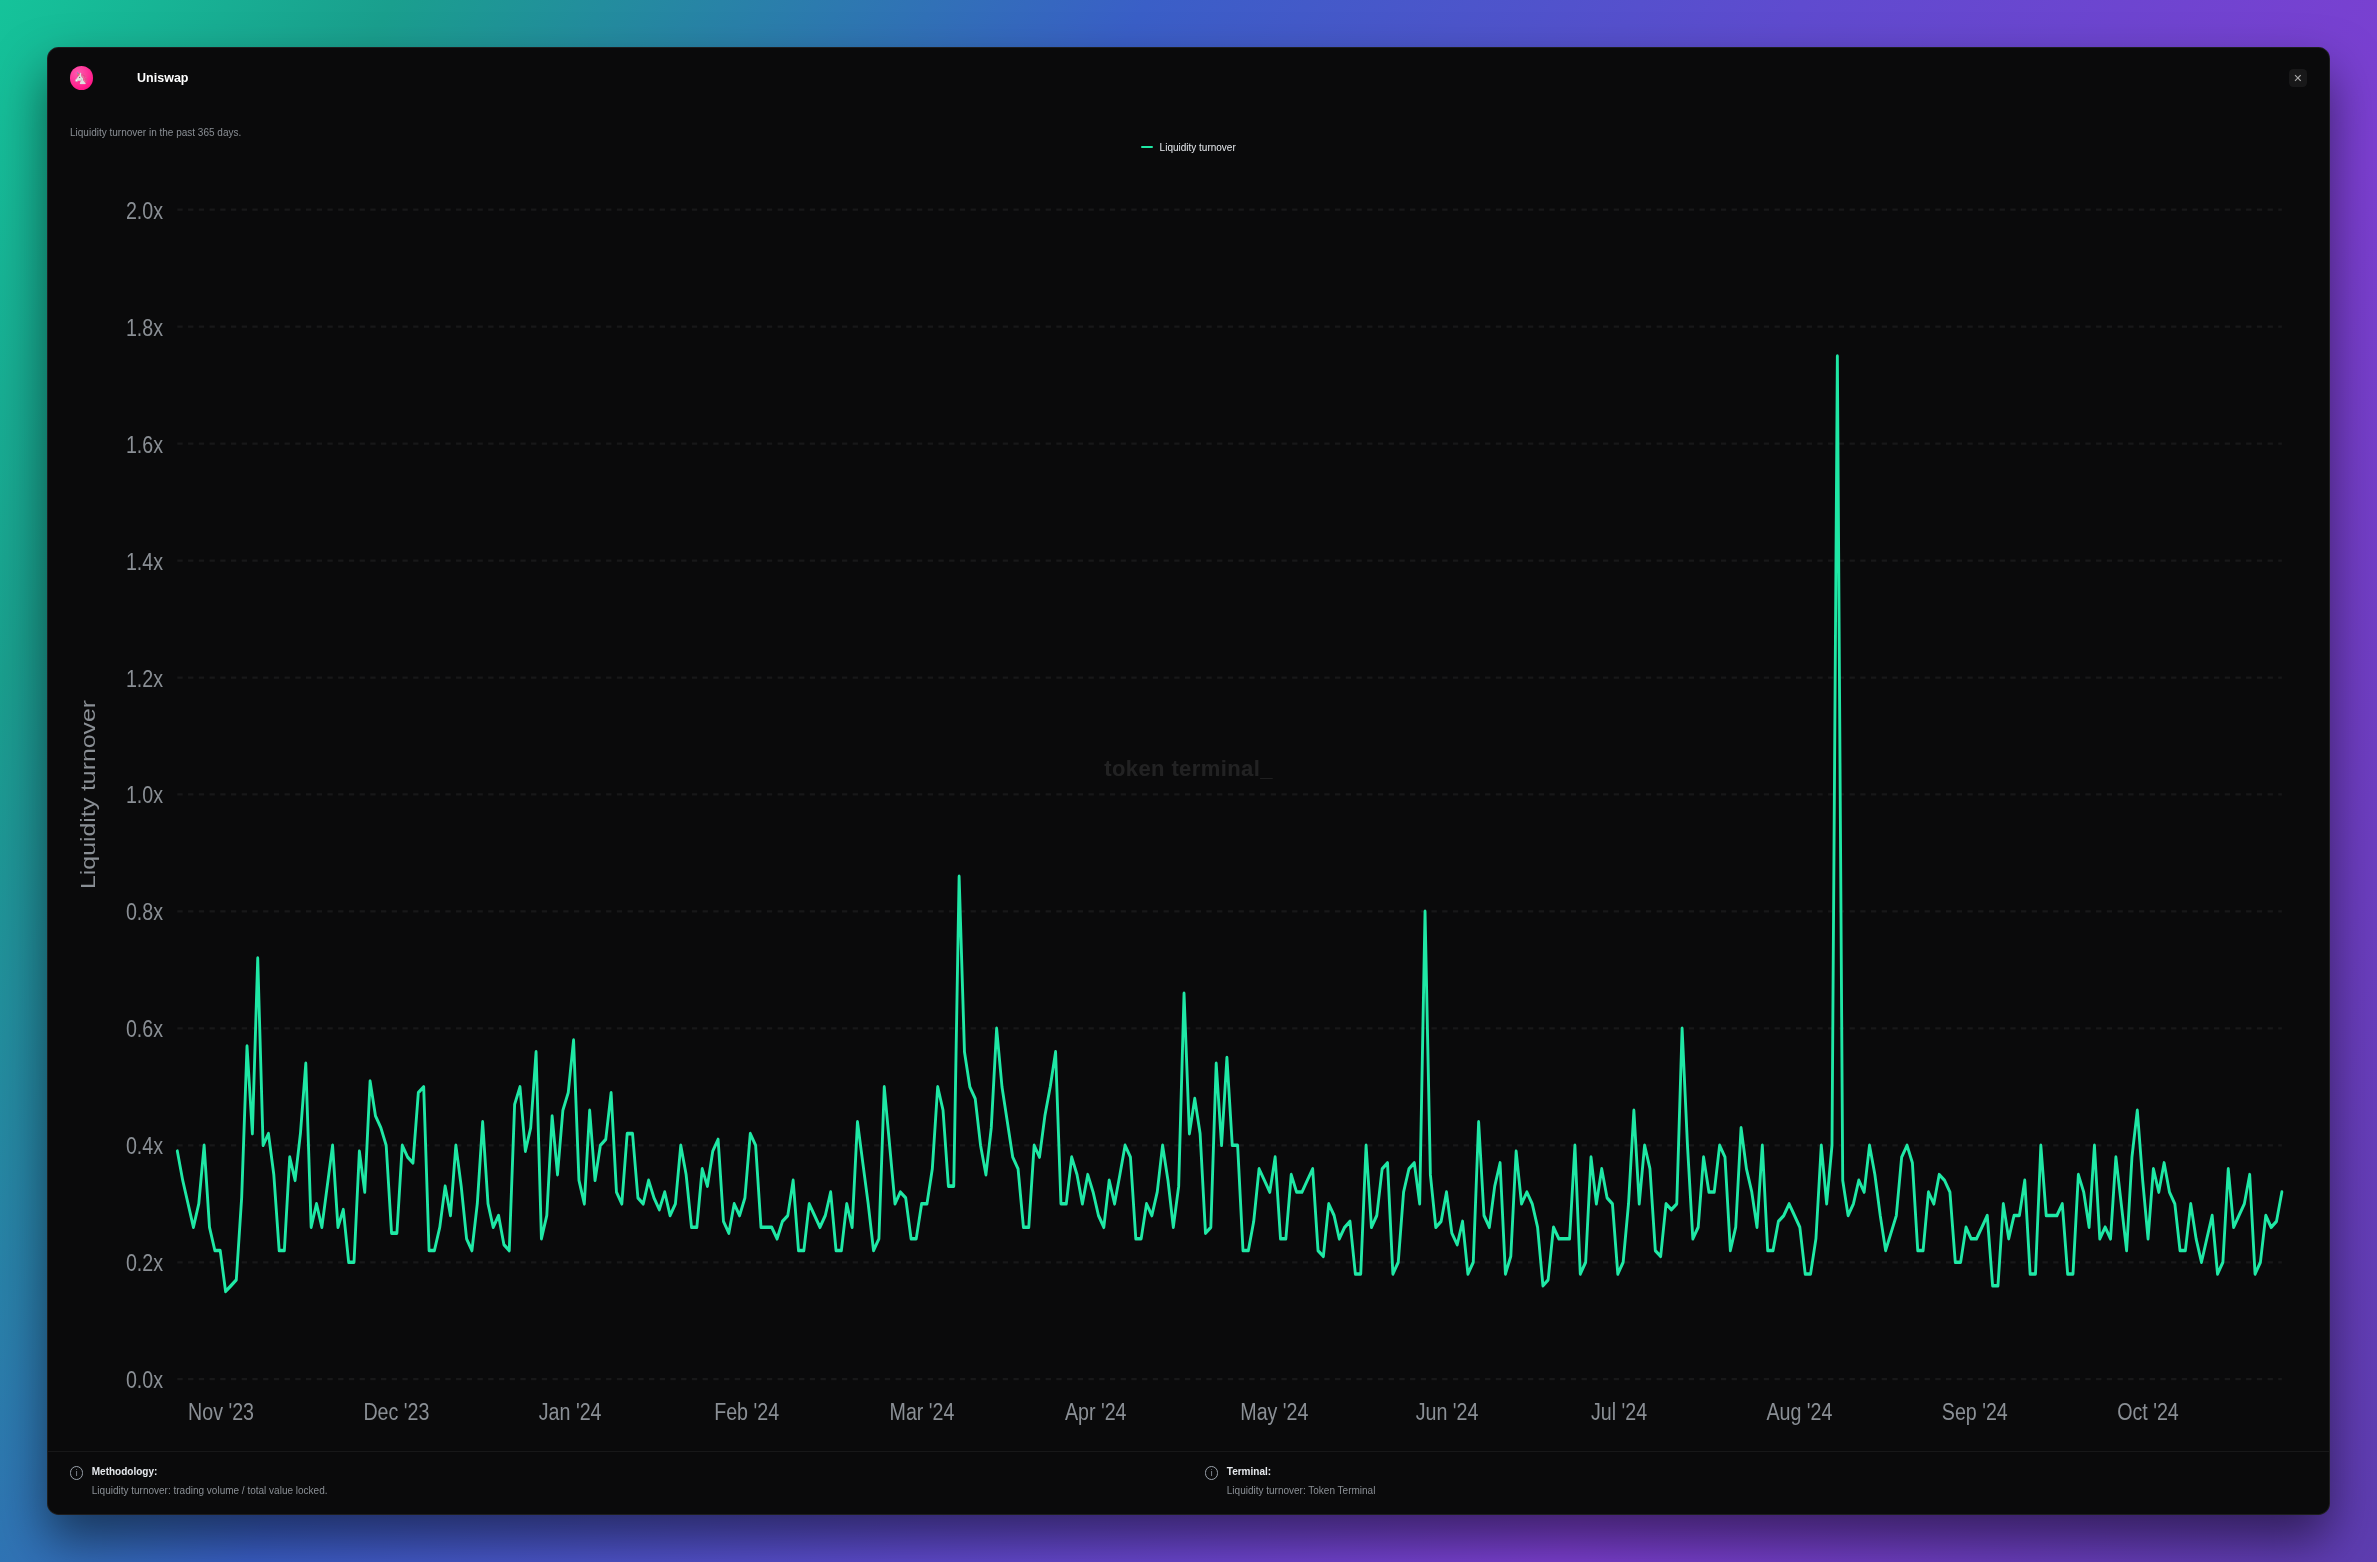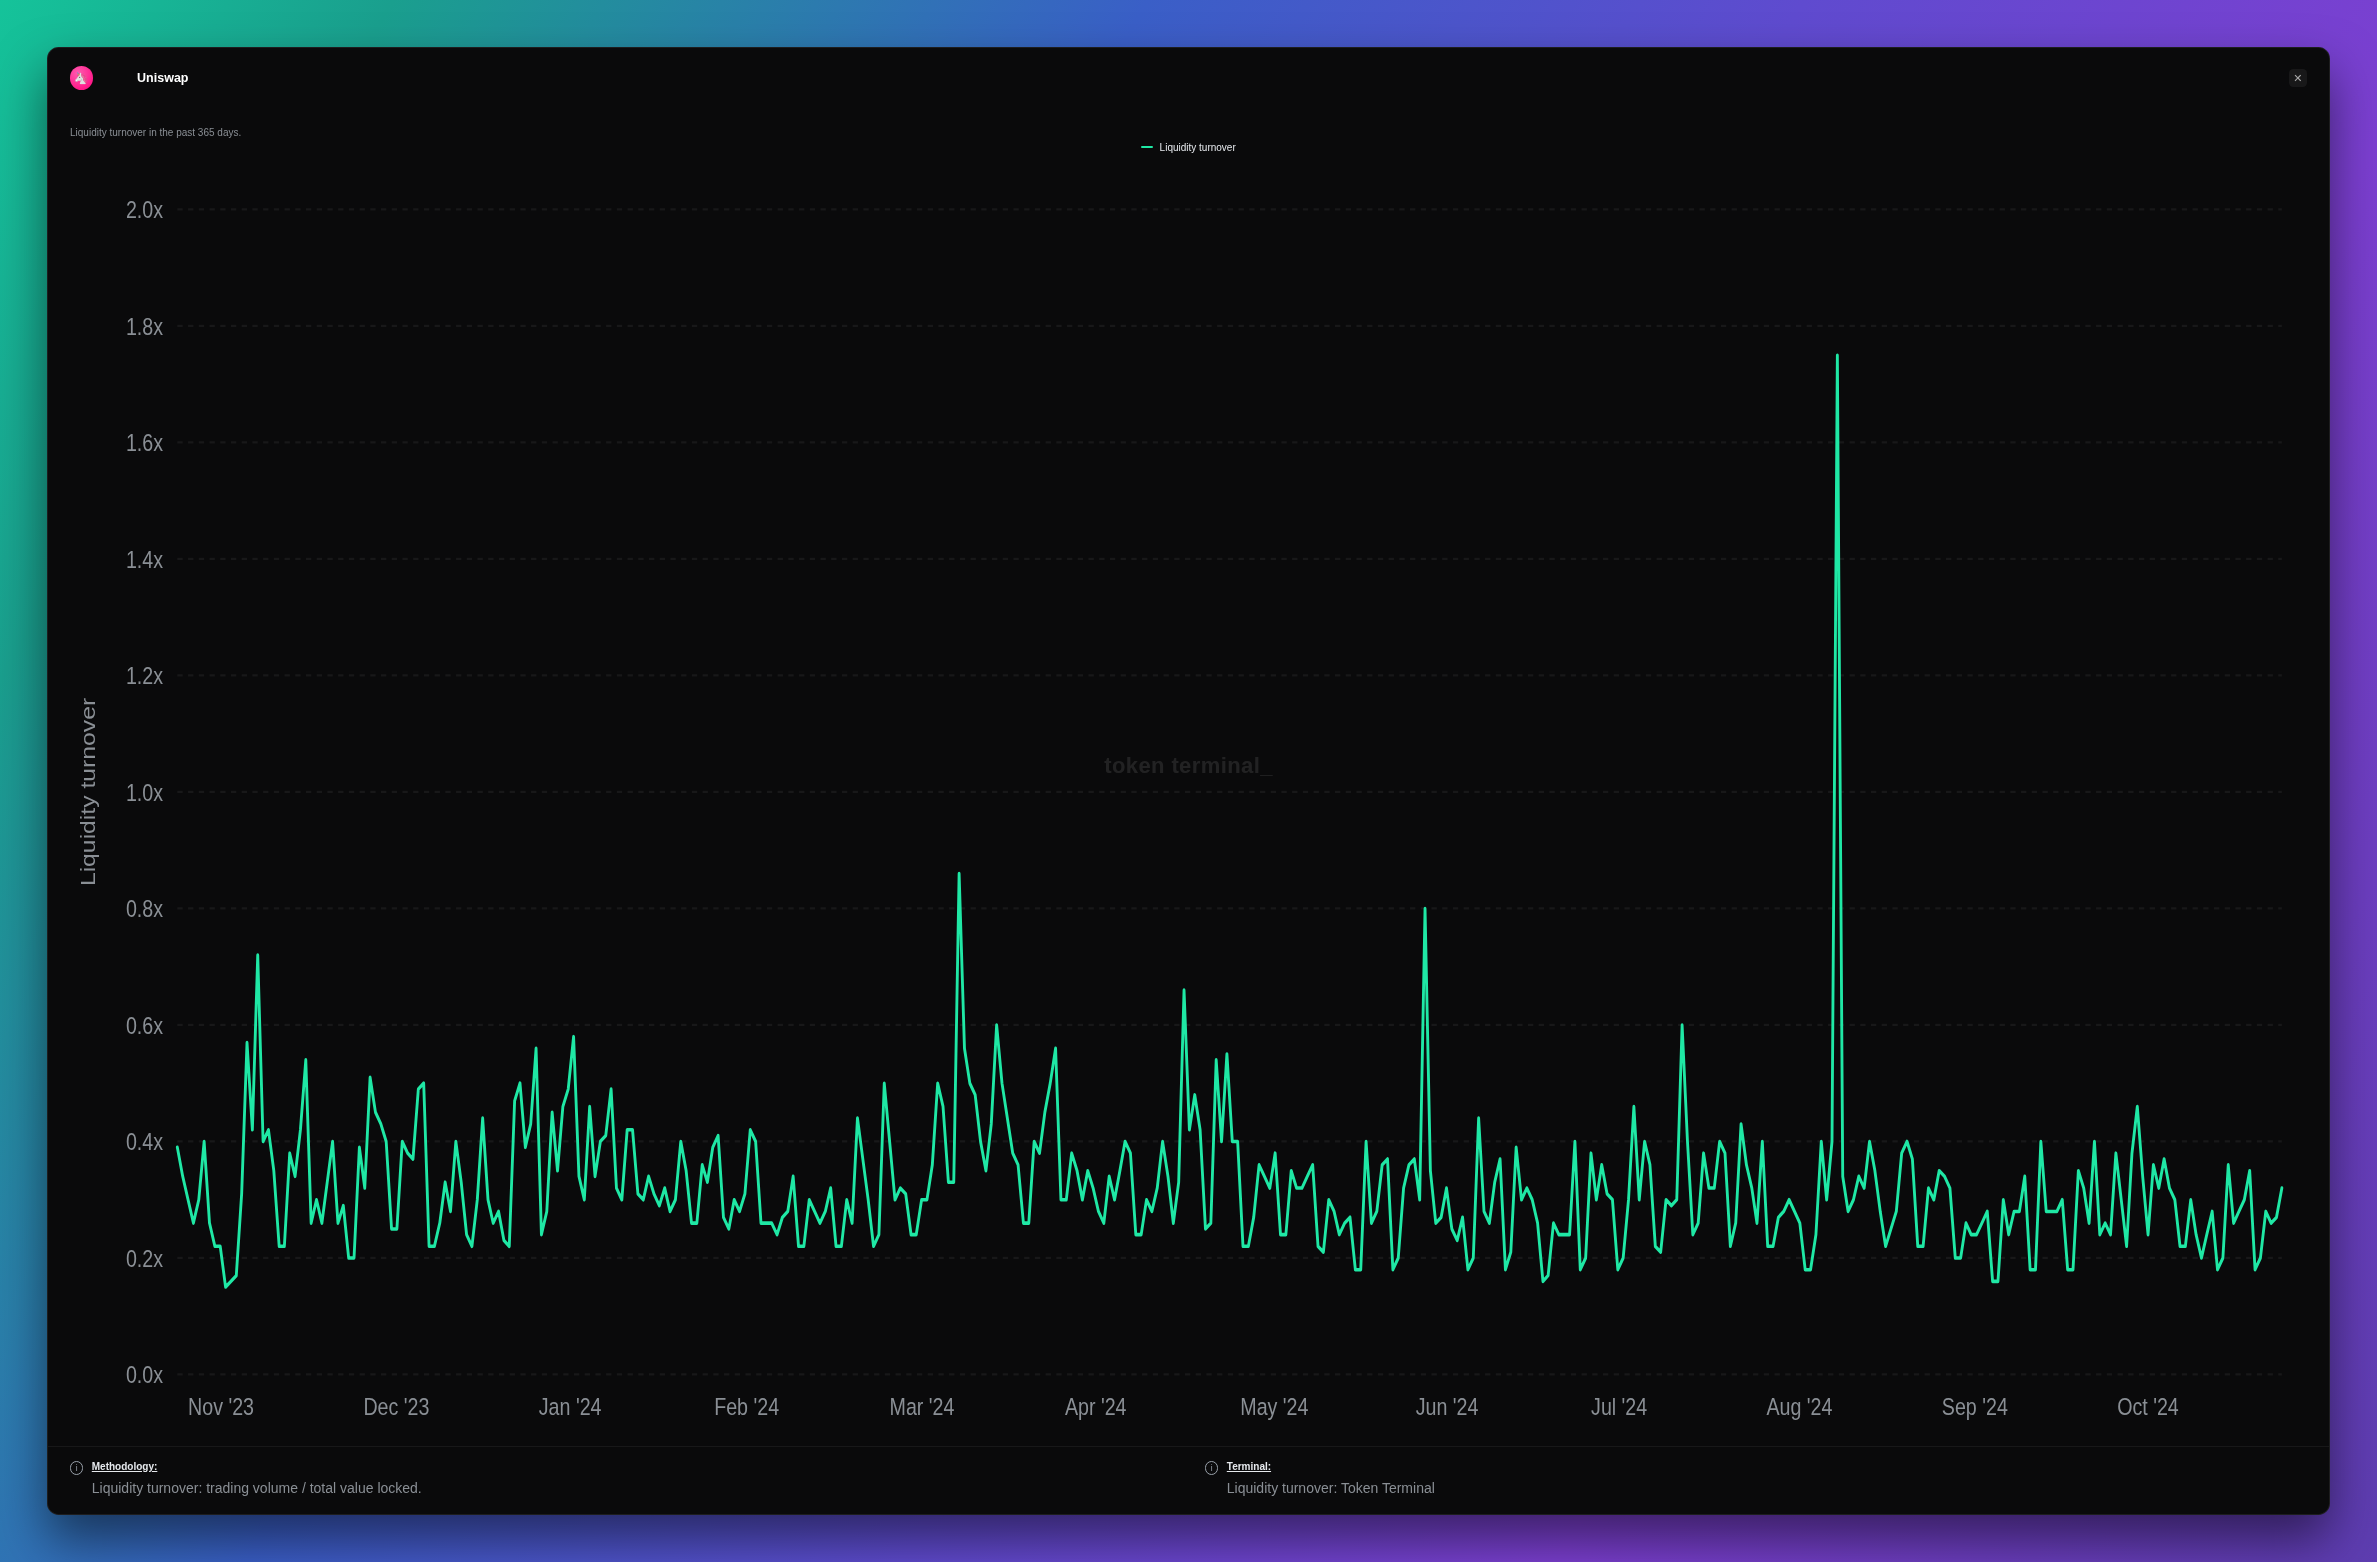--- a/index.html
+++ b/index.html
@@ -62,22 +62,22 @@
     border-top:0.8px solid rgba(255,255,255,0.06);
     padding:13.4px 22px 18.4px 22px;
     display:flex; gap:33px;
   }
   .footer-col { display:flex; gap:8.4px; flex:1; }
   .info-icon {
     width:13.4px;height:13.4px;border:1px solid #9aa2ab;border-radius:50%;
     color:#9aa2ab;font-size:8.4px;display:flex;align-items:center;justify-content:center;
     flex-shrink:0; margin-top:0.8px;
   }
-  .footer-heading { color:#e6e9ed; font-size:10px; font-weight:600; margin-bottom:5px;text-decoration:underline; }
-  .footer-text { color:#8a8f95; font-size:14px;margin-top:8px; }
+  .footer-heading { color:#e6e9ed; font-size:10px; font-weight:600; margin-bottom:5px; }
+  .footer-text { color:#8a8f95; font-size:10px;margin-top:8px; }
 
   .grid-line { stroke: rgba(255,255,255,0.06); stroke-width:1; stroke-dasharray:3 3; }
   .axis-text { fill:#8a8f95; font-size:11px; }
   .axis-label { fill:#8a8f95; font-size:11px; }
   .series { fill:none; stroke:#1fe8a5; stroke-width:1.6; stroke-linejoin:round; stroke-linecap:round; }
 </style>
 </head>
 <body>
 
 <div class="window">

